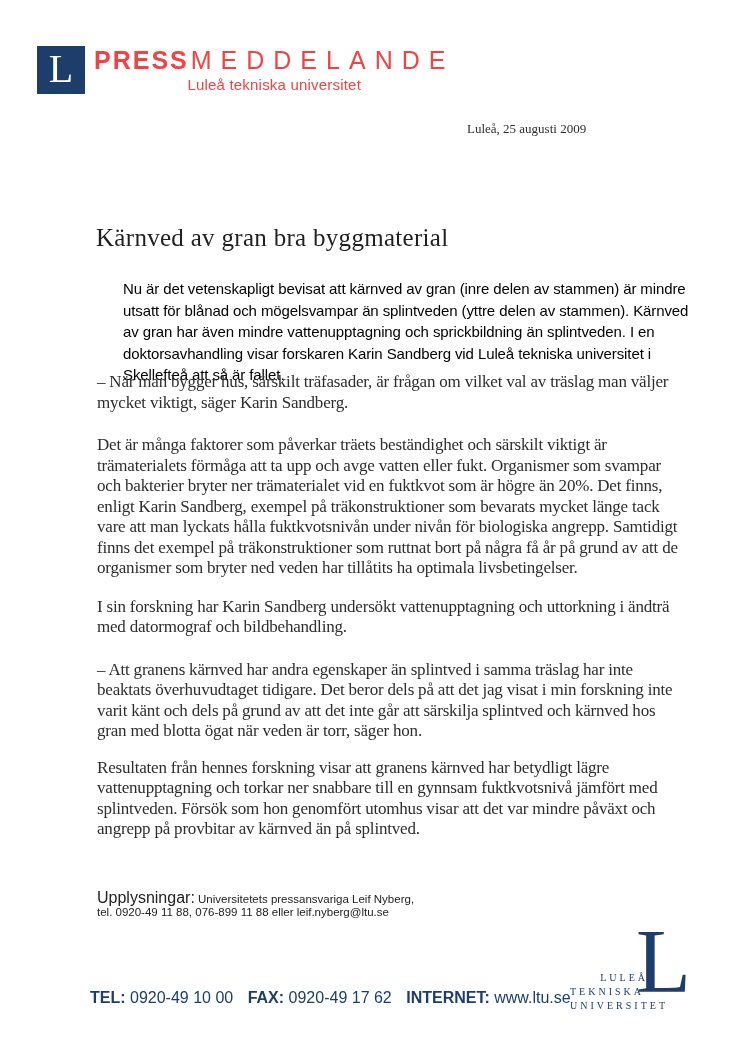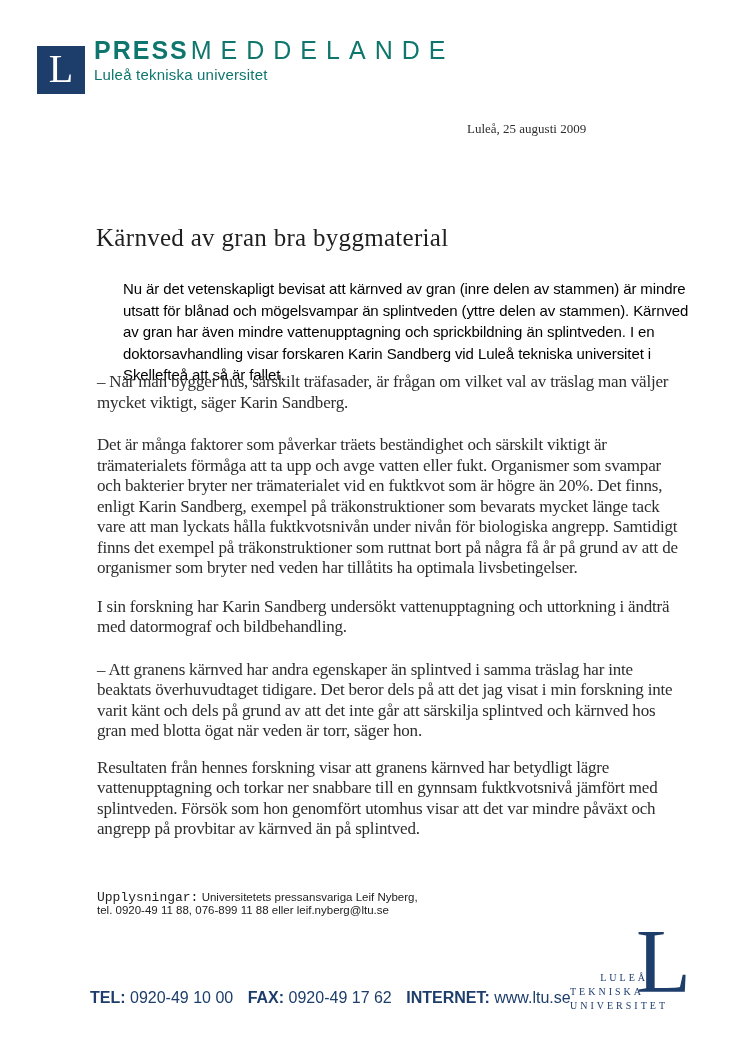--- a/index.html
+++ b/index.html
@@ -18,21 +18,21 @@
     width:48px; height:48px;
     background:#1d3d6b;
     display:flex; align-items:center; justify-content:center;
   }
   .logo-square .l-glyph {
     color:#ffffff;
     font-family:"Liberation Serif", serif;
     font-size:40px; line-height:1;
     transform:translateY(-1px);
   }
-  .wordmark { position:absolute; left:94px; top:37px; color:#0f766e; }
+  .wordmark { position:absolute; left:94px; top:47px; color:#ef4444;text-align:center; }
   .wordmark-line1 { font-size:25px; line-height:26px; white-space:nowrap; }
   .wm-bold  { font-weight:bold; letter-spacing:2px; }
   .wm-light { font-weight:normal; letter-spacing:9px; margin-left:2px; }
   .wordmark-line2 { font-size:15px; font-weight:normal; margin-top:3px; letter-spacing:0.2px; }
 
   .dateline {
     position:absolute; left:467px; top:121px;
     font-family:"Liberation Serif", serif;
     font-size:13px; color:#2d2d2d;
   }
@@ -66,22 +66,22 @@
   .body-copy p.gap-b { margin-bottom:18px; }
   .body-copy p.gap-c { margin-bottom:22px; }
   .body-copy p.gap-d { margin-bottom:16px; }
 
   
   .contact {
     position:absolute; left:97px; top:891px;
     font-size:11.5px; line-height:13px; color:#222222;
   }
   .contact .mono {
-    font-family:Liberation Mono, monospace;
-    font-size:13px;
+    font-family:Liberation Sans, sans-serif;
+    font-size:16px;
   }
 
   
   .footer-contact {
     position:absolute; left:90px; top:989px;
     font-size:16px; color:#1d3d6b;
     white-space:nowrap;
   }
   .footer-contact b { font-weight:bold; }
   .footer-contact .grp { margin-right:10px; }

